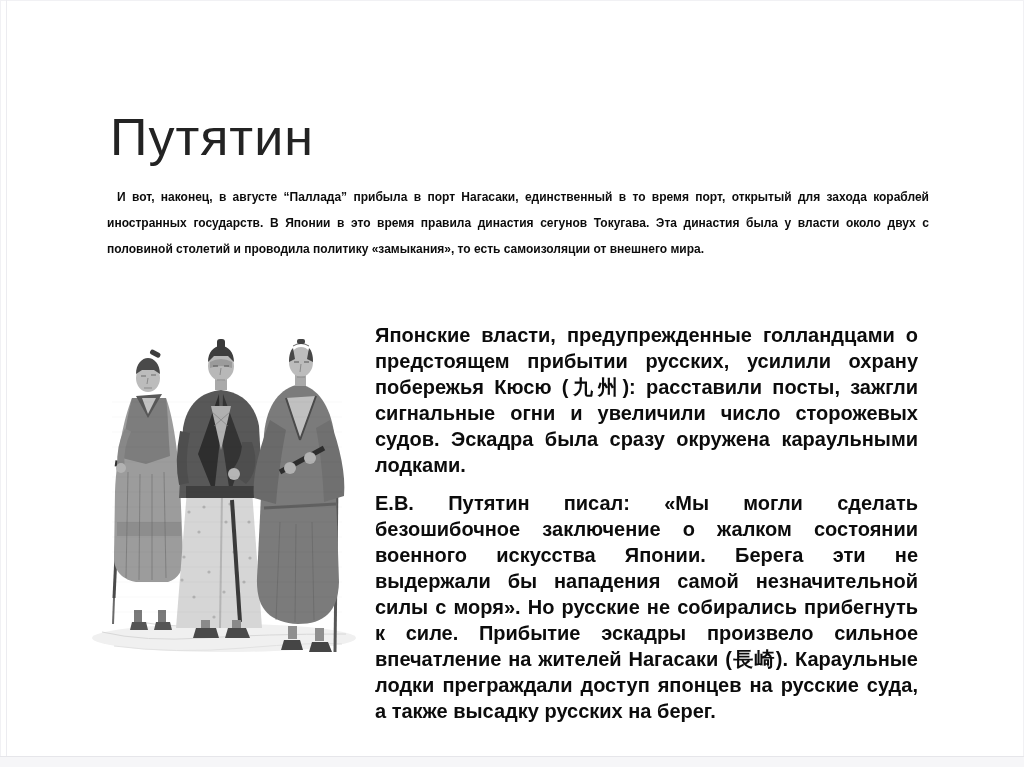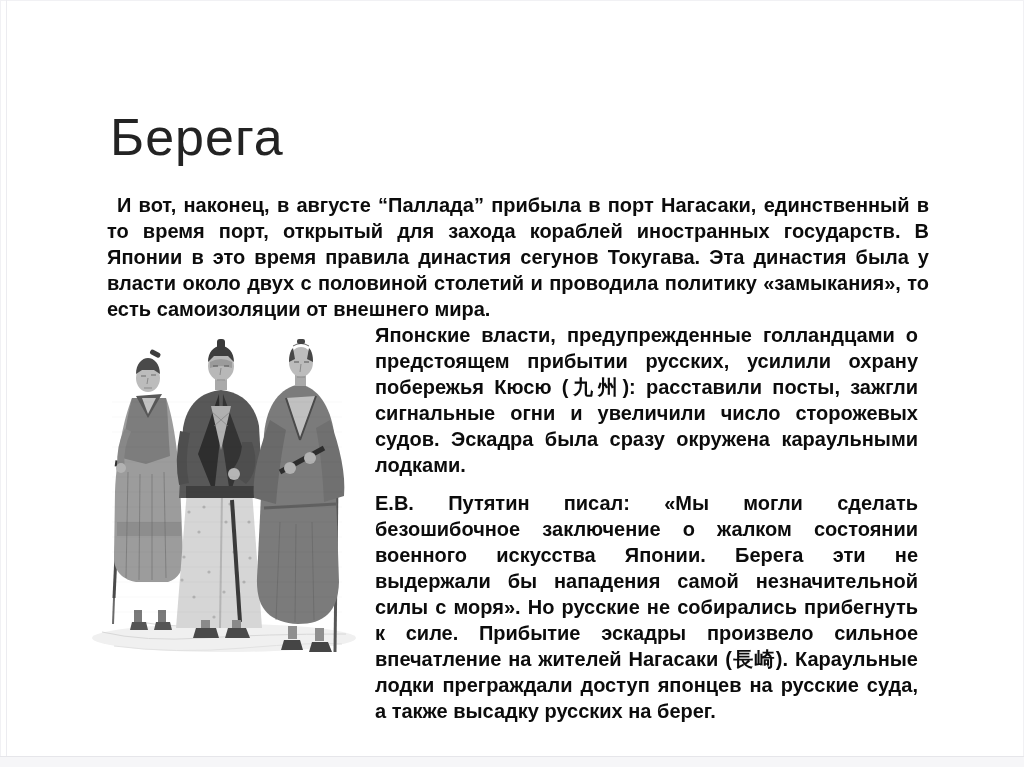--- a/index.html
+++ b/index.html
@@ -37,21 +37,21 @@
     font-weight: 400;
     letter-spacing: 1px;
     color: #232323;
     white-space: nowrap;
   }
   .para-intro {
     position: absolute;
     left: 107px;
     top: 172px;
     width: 822px;
-    font-size: 20px;
+    font-size: 12px;
     line-height: 26px;
     font-weight: bold;
     color: #0c0c0c;
     text-align: justify;
     text-align-last: left;
     text-indent: 10px;
   }
   .figure {
     position: absolute;
     left: 84px;
@@ -75,21 +75,21 @@
   .col-right p { margin: 12px; }
 </style>
 </head>
 <body>
 
 <div class="slide">
 
   <div class="edge-left"></div>
   <div class="edge-bottom"></div>
 
-  <h1 class="title">Берега</h1>
+  <h1 class="title">Путятин</h1>
 
   <p class="para-intro">И вот, наконец, в августе “Паллада” прибыла в порт Нагасаки, единственный в то время порт, открытый для захода кораблей иностранных государств. В Японии в это время правила династия сегунов Токугава. Эта династия была у власти около двух с половиной столетий и проводила политику «замыкания», то есть самоизоляции от внешнего мира.</p>
 
   <div class="figure">
     <svg width="282" height="336" viewBox="0 0 282 336" xmlns="http://www.w3.org/2000/svg">
 
       <g>
         <ellipse cx="140" cy="316" rx="132" ry="14" fill="#f0f0f0"></ellipse>
         <path d="M18 310 Q60 320 120 316 T262 312" stroke="#d8d8d8" fill="none"></path>
         <path d="M30 324 Q90 332 160 326 T258 322" stroke="#e2e2e2" fill="none"></path>

